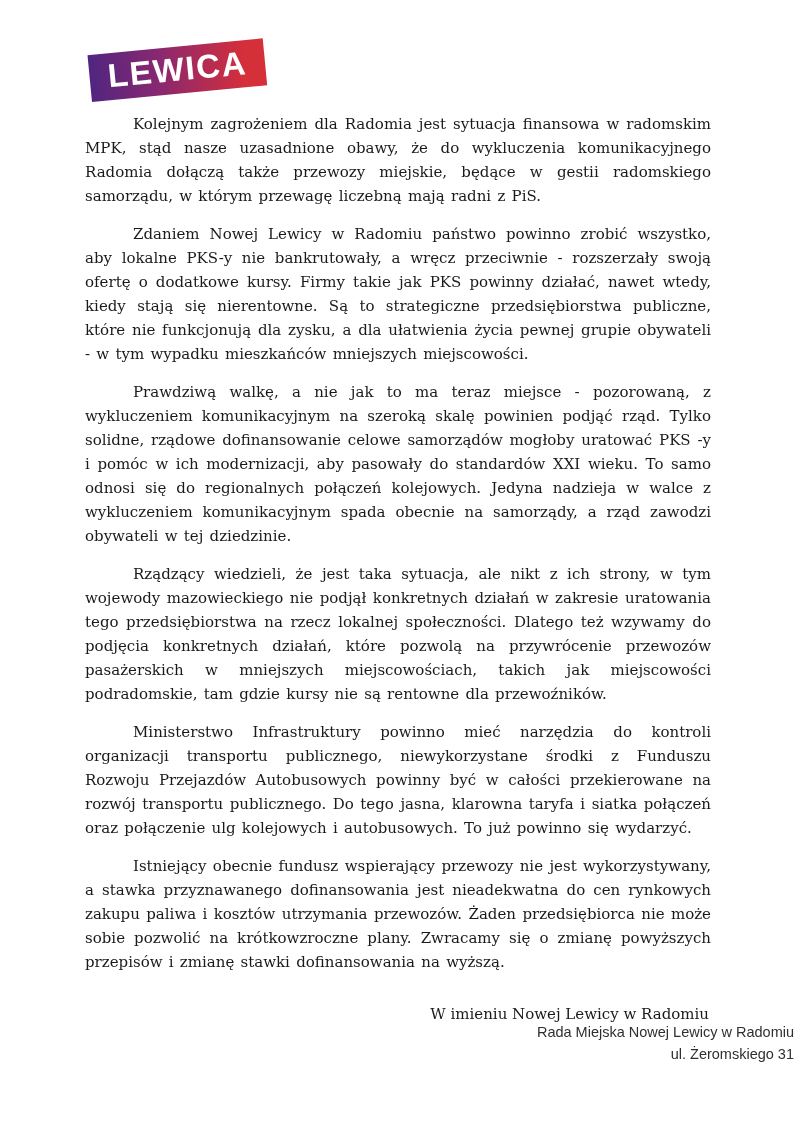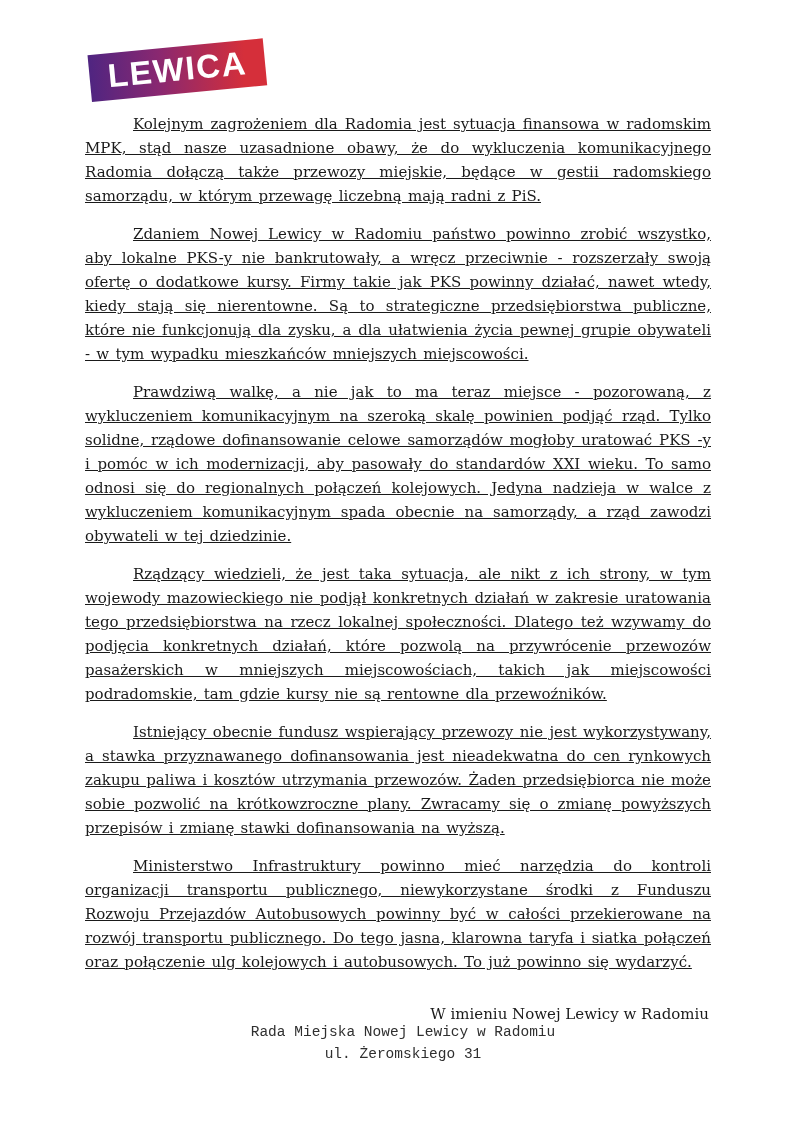--- a/index.html
+++ b/index.html
@@ -52,41 +52,40 @@
     top: 112px;
     width: 626px;
   }
   .par {
     margin: 0 0 14px 0;
     font-size: 15px;
     line-height: 24px;
     text-align: justify;
     text-indent: 48px;
     word-spacing: 1.5px;
-    text-decoration: underline;
   }
   
   .signature {
     margin-top: 25px;
     text-align: right;
     font-size: 15px;
     line-height: 31px;
     padding-right: 2px;
   }
   .signature .italic {
     font-style: italic;
   }
   
   .footer {
     position: absolute;
     left: 12px;
     right: 0;
     top: 1021px;
-    text-align: center;
-    font-family: Liberation Mono, monospace;
+    text-align: right;
+    font-family: Liberation Sans, sans-serif;
     font-size: 14.5px;
     line-height: 22px;
     color: #2f2f2f;
   }
 </style>
 </head>
 <body>
 
 <div class="page">
 
@@ -94,22 +93,22 @@
     <div class="logo-band" style="background: linear-gradient(93deg, rgb(79, 37, 129) 0%, rgb(138, 40, 112) 40%, rgb(213, 47, 58) 88%);">
       <span class="logo-text" style="color: rgb(255, 255, 255);">LEWICA</span>
     </div>
   </div>
 
   <div class="body-text">
     <p class="par">Kolejnym zagrożeniem dla Radomia jest sytuacja finansowa w radomskim MPK, stąd nasze uzasadnione obawy, że do wykluczenia komunikacyjnego Radomia dołączą także przewozy miejskie, będące w gestii radomskiego samorządu, w którym przewagę liczebną mają radni z PiS.</p>
     <p class="par">Zdaniem Nowej Lewicy w Radomiu państwo powinno zrobić wszystko, aby lokalne PKS-y nie bankrutowały, a wręcz przeciwnie - rozszerzały swoją ofertę o dodatkowe kursy. Firmy takie jak PKS powinny działać, nawet wtedy, kiedy stają się nierentowne. Są to strategiczne przedsiębiorstwa publiczne, które nie funkcjonują dla zysku, a dla ułatwienia życia pewnej grupie obywateli - w tym wypadku mieszkańców mniejszych miejscowości.</p>
     <p class="par">Prawdziwą walkę, a nie jak to ma teraz miejsce - pozorowaną, z wykluczeniem komunikacyjnym na szeroką skalę powinien podjąć rząd. Tylko solidne, rządowe dofinansowanie celowe samorządów mogłoby uratować PKS -y i pomóc w ich modernizacji, aby pasowały do standardów XXI wieku. To samo odnosi się do regionalnych połączeń kolejowych. Jedyna nadzieja w walce z wykluczeniem komunikacyjnym spada obecnie na samorządy, a rząd zawodzi obywateli w tej dziedzinie.</p>
     <p class="par">Rządzący wiedzieli, że jest taka sytuacja, ale nikt z ich strony, w tym wojewody mazowieckiego nie podjął konkretnych działań w zakresie uratowania tego przedsiębiorstwa na rzecz lokalnej społeczności. Dlatego też wzywamy do podjęcia konkretnych działań, które pozwolą na przywrócenie przewozów pasażerskich w mniejszych miejscowościach, takich jak miejscowości podradomskie, tam gdzie kursy nie są rentowne dla przewoźników.</p>
+    <p class="par">Ministerstwo Infrastruktury powinno mieć narzędzia do kontroli organizacji transportu publicznego, niewykorzystane środki z Funduszu Rozwoju Przejazdów Autobusowych powinny być w całości przekierowane na rozwój transportu publicznego. Do tego jasna, klarowna taryfa i siatka połączeń oraz połączenie ulg kolejowych i autobusowych. To już powinno się wydarzyć.</p>
     <p class="par">Istniejący obecnie fundusz wspierający przewozy nie jest wykorzystywany, a stawka przyznawanego dofinansowania jest nieadekwatna do cen rynkowych zakupu paliwa i kosztów utrzymania przewozów. Żaden przedsiębiorca nie może sobie pozwolić na krótkowzroczne plany. Zwracamy się o zmianę powyższych przepisów i zmianę stawki dofinansowania na wyższą.</p>
-    <p class="par">Ministerstwo Infrastruktury powinno mieć narzędzia do kontroli organizacji transportu publicznego, niewykorzystane środki z Funduszu Rozwoju Przejazdów Autobusowych powinny być w całości przekierowane na rozwój transportu publicznego. Do tego jasna, klarowna taryfa i siatka połączeń oraz połączenie ulg kolejowych i autobusowych. To już powinno się wydarzyć.</p>
 
     <div class="signature">
       <div>W imieniu Nowej Lewicy w Radomiu</div>
     </div>
   </div>
 
   <div class="footer">
     <div>Rada Miejska Nowej Lewicy w Radomiu</div>
     <div>ul. Żeromskiego 31</div>
   </div>

